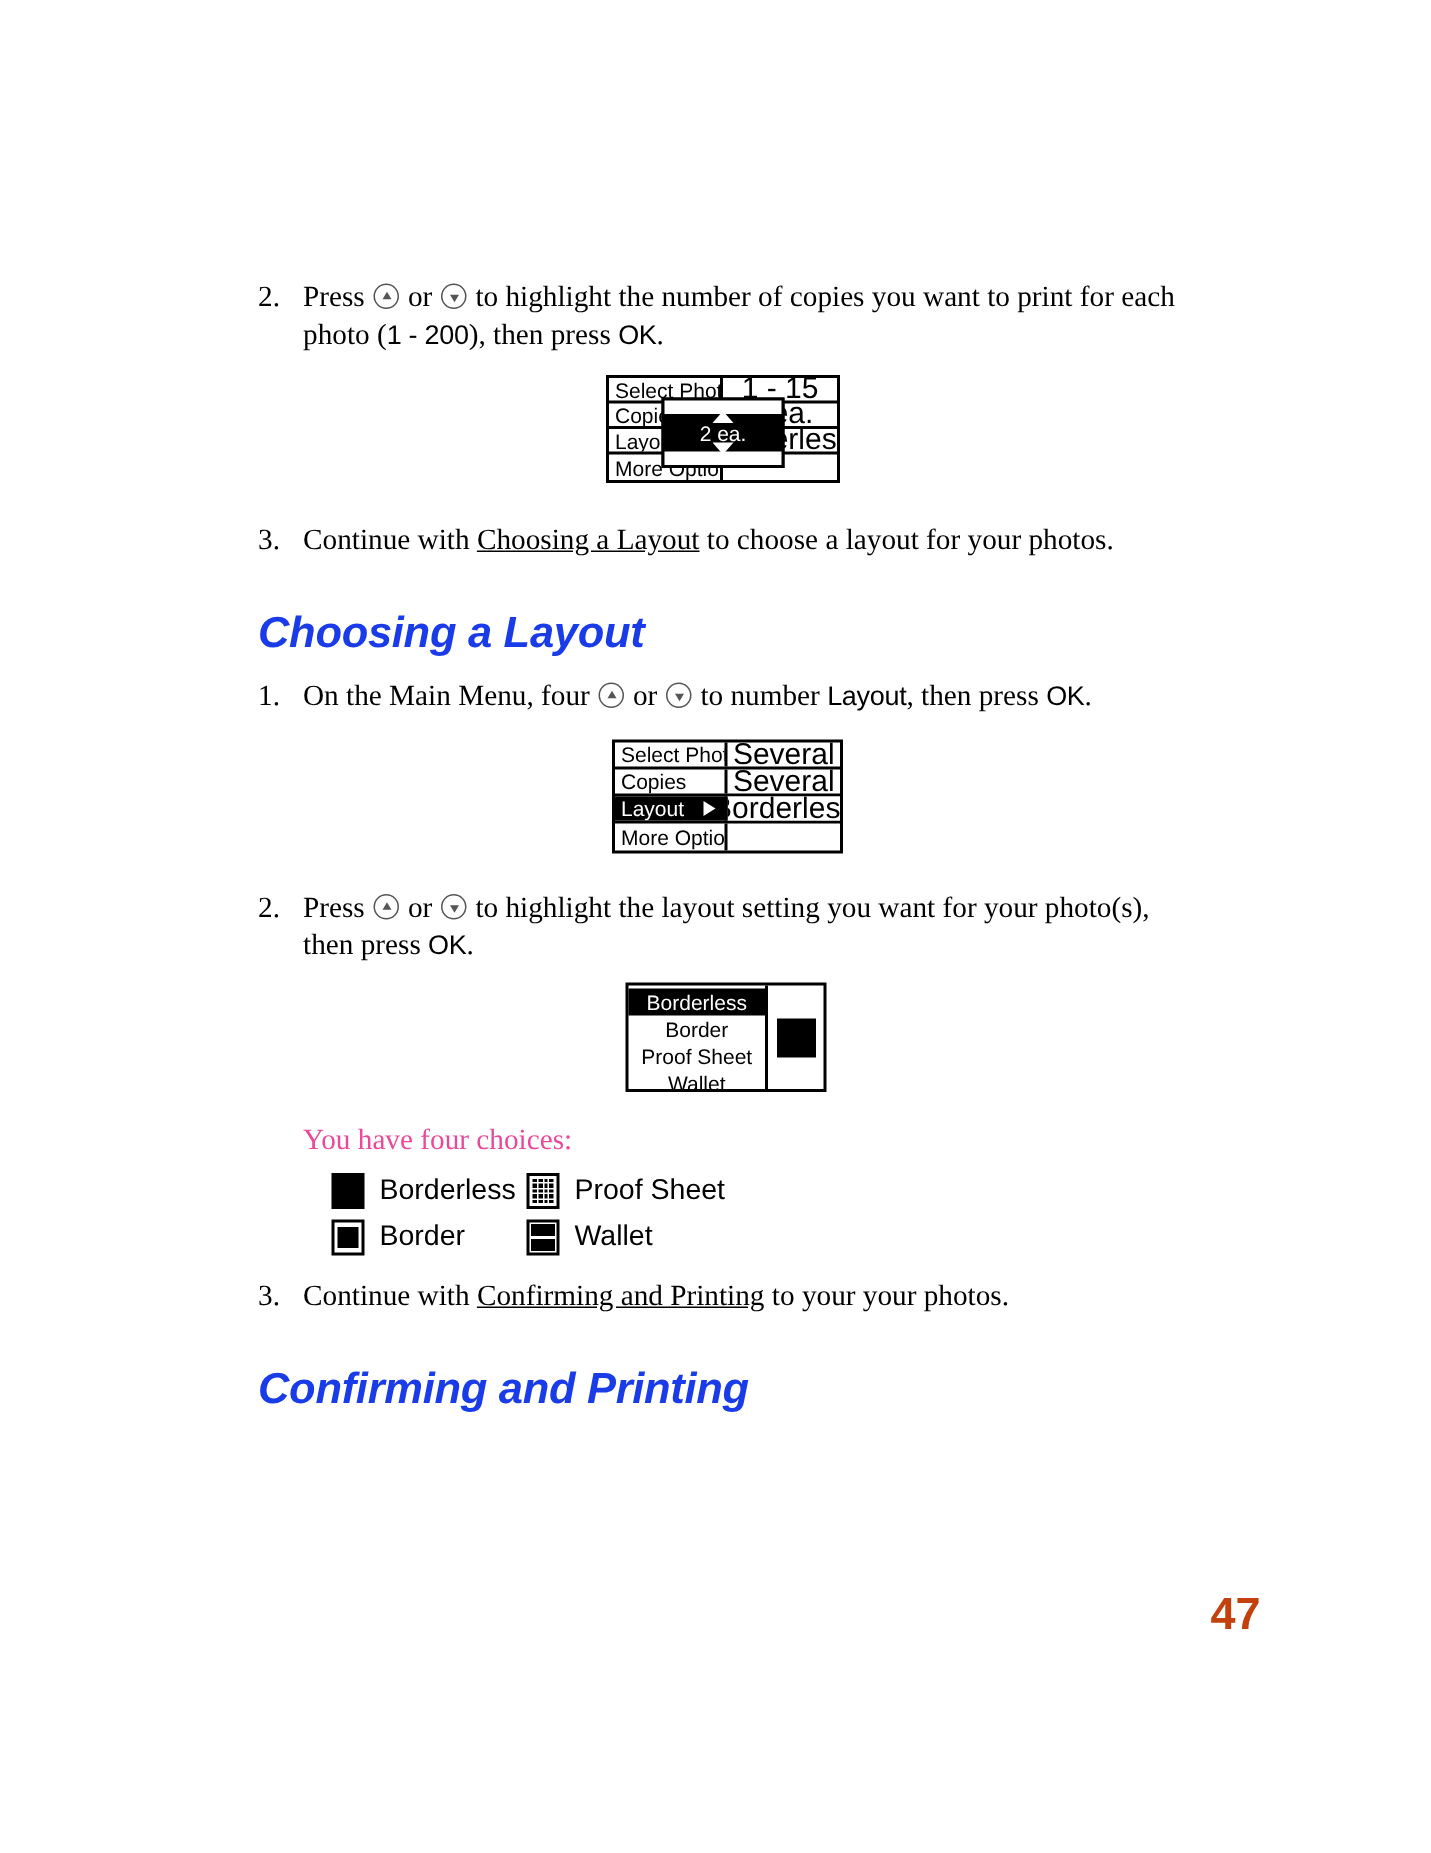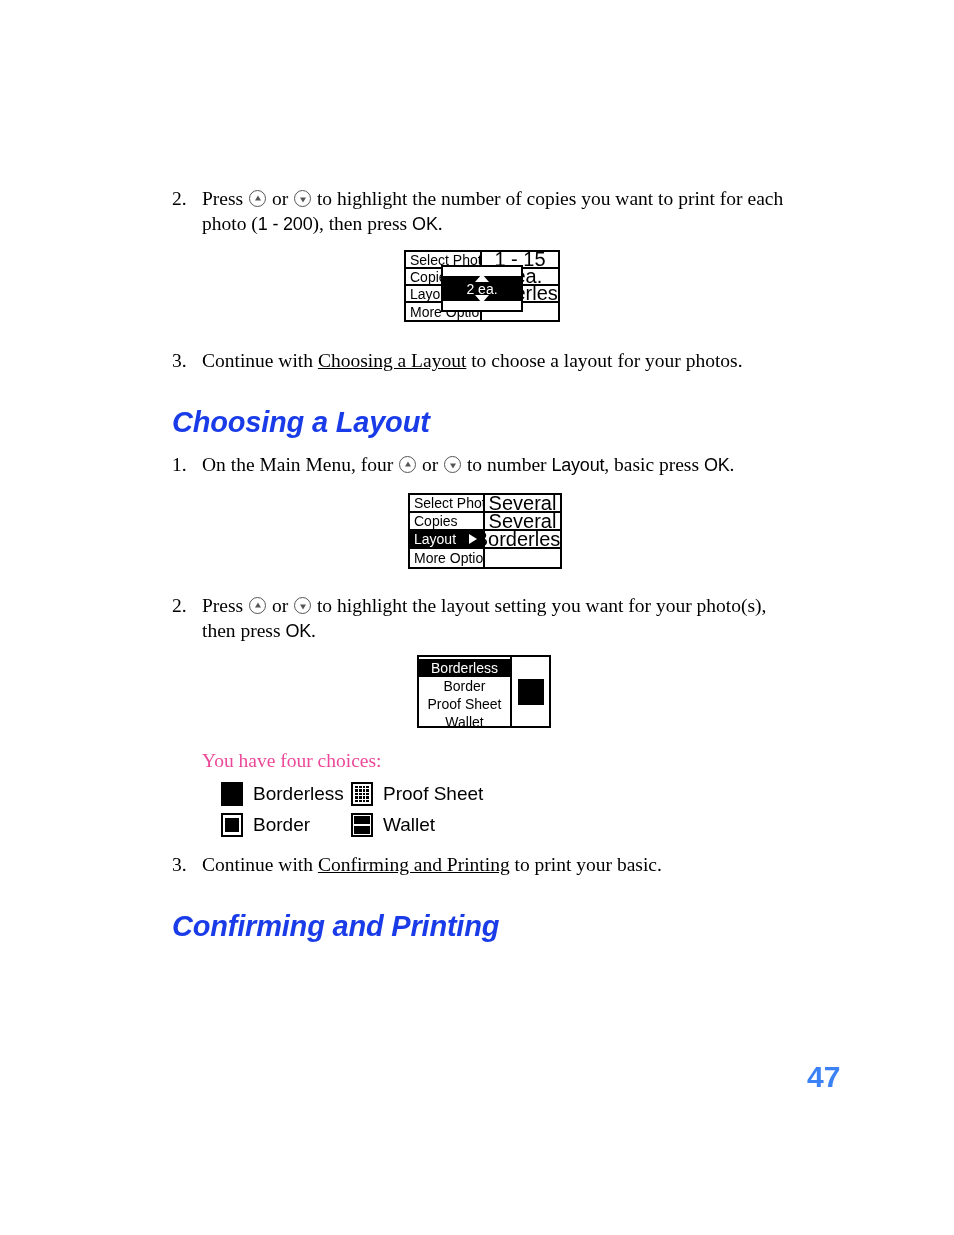--- a/index.html
+++ b/index.html
@@ -104,21 +104,21 @@
     color: #1a3ce8;
     letter-spacing: -0.2px;
   }
 
   
   .pagenum {
     position: absolute;
     font-family: "Liberation Sans", sans-serif;
     font-weight: bold;
     font-size: 30px;
-    color: #3b82f6;
+    color: #c2410c;
   }
 
   
   .lcd {
     position: absolute;
     background: #ffffff;
     border: 2px solid #000;
     box-sizing: border-box;
     font-family: "Liberation Sans", sans-serif;
     color: #000;
@@ -368,21 +368,21 @@
 
   <div class="step" style="left:172px; top:348px; width:640px;">
     <span class="num">3.</span>
     <span class="body"><span>Continue with </span><span class="xref">Choosing a Layout</span><span> to choose a layout for your photos.</span></span>
   </div>
 
   <h2 class="heading" style="left:172px; top:406px; margin:0;">Choosing a Layout</h2>
 
   <div class="step" style="left:172px; top:452px; width:640px;">
     <span class="num">1.</span>
-    <span class="body"><span>On the Main Menu, four </span><span class="key up"><span class="tri"></span></span><span> or </span><span class="key down"><span class="tri"></span></span><span> to number </span><span class="ui">Layout</span><span>, basic press </span><span class="ui">OK</span><span>.</span></span>
+    <span class="body"><span>On the Main Menu, four </span><span class="key up"><span class="tri"></span></span><span> or </span><span class="key down"><span class="tri"></span></span><span> to number </span><span class="ui">Layout</span><span>, then press </span><span class="ui">OK</span><span>.</span></span>
   </div>
 
   <div class="lcd" style="left:408px; top:493px; width:154px; height:76px;">
     <div class="lcd-row">
       <div class="lcd-cell-l">Select Photo</div>
       <div class="lcd-cell-r">Several</div>
     </div>
     <div class="lcd-row">
       <div class="lcd-cell-l">Copies</div>
       <div class="lcd-cell-r">Several</div>
@@ -461,21 +461,21 @@
             <i></i>
             <i></i>
           </span>
         <span class="lbl">Wallet</span>
       </div>
     </div>
   </div>
 
   <div class="step" style="left:172px; top:852px; width:640px;">
     <span class="num">3.</span>
-    <span class="body"><span>Continue with </span><span class="xref">Confirming and Printing</span><span> to print your basic.</span></span>
+    <span class="body"><span>Continue with </span><span class="xref">Confirming and Printing</span><span> to your your photos.</span></span>
   </div>
 
   <h2 class="heading" style="left:172px; top:910px; margin:0;">Confirming and Printing</h2>
 
 
   <div class="pagenum" style="left:807px; top:1060px;">47</div>
 
 </div>
 
 </body></html>

